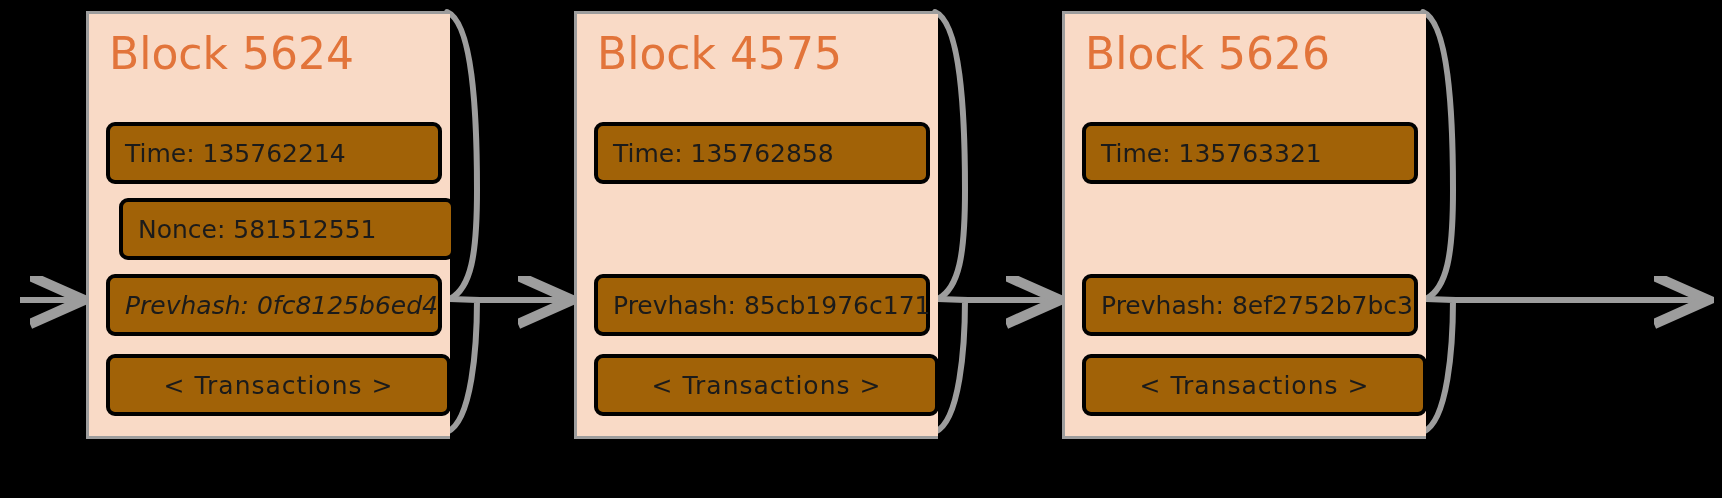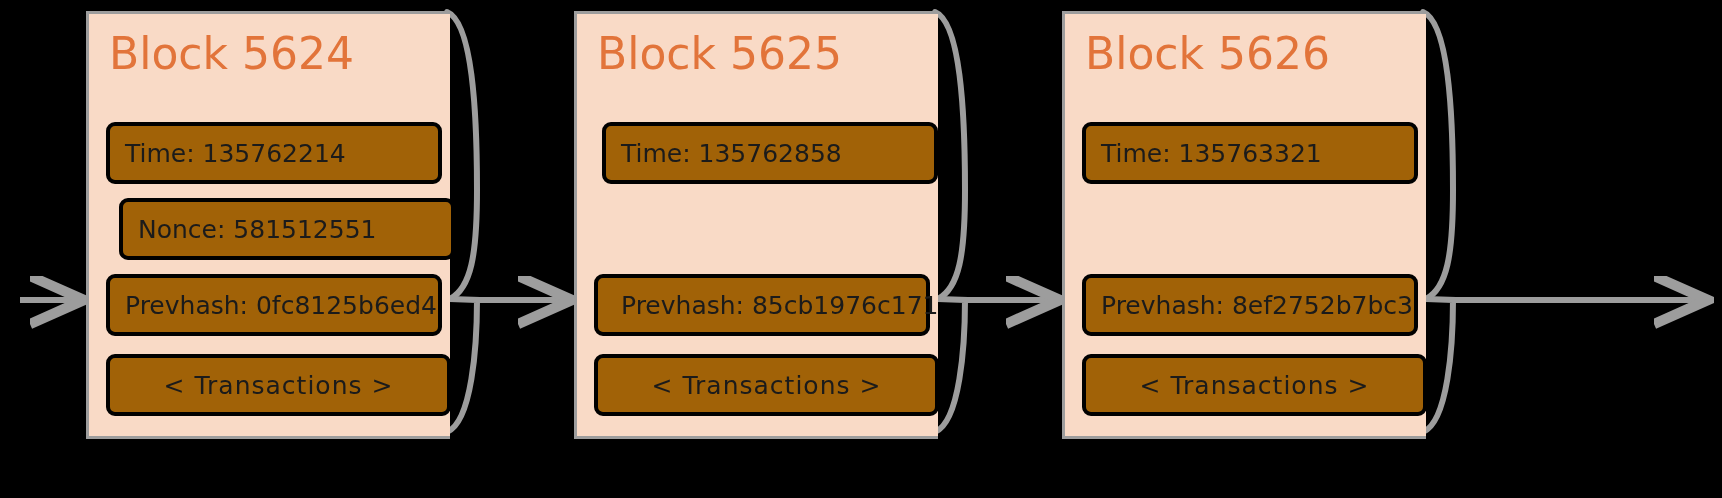--- a/index.html
+++ b/index.html
@@ -121,36 +121,36 @@
 
   <div class="block" style="left:86px; width:364px;">
     <div class="block-body">
       <div class="block-title">Block 5624</div>
       <div class="field f0" style="width:336px;">
         <span class="field-text">Time: 135762214</span>
       </div>
       <div class="field f1" style="width:336px;">
         <span class="field-text">Nonce: 581512551</span>
       </div>
-      <div class="field f2" style="width:336px;">
+      <div class="field f2" style="width:336px;font-style:italic;">
         <span class="field-text">Prevhash: 0fc8125b6ed4</span>
       </div>
       <div class="field f3 tx" style="width:345px;">
         <span class="field-text">&lt; Transactions &gt;</span>
       </div>
     </div>
   </div>
 
   <div class="block" style="left:574px; width:364px;">
     <div class="block-body">
-      <div class="block-title">Block 5625</div>
-      <div class="field f0" style="width:336px;margin-left:8px;">
+      <div class="block-title">Block 4575</div>
+      <div class="field f0" style="width:336px;">
         <span class="field-text">Time: 135762858</span>
       </div>
-      <div class="field f2" style="width:336px;padding-left:8px;">
+      <div class="field f2" style="width:336px;">
         <span class="field-text">Prevhash: 85cb1976c171</span>
       </div>
       <div class="field f3 tx" style="width:345px;">
         <span class="field-text">&lt; Transactions &gt;</span>
       </div>
     </div>
   </div>
 
   <div class="block" style="left:1062px; width:364px;">
     <div class="block-body">

